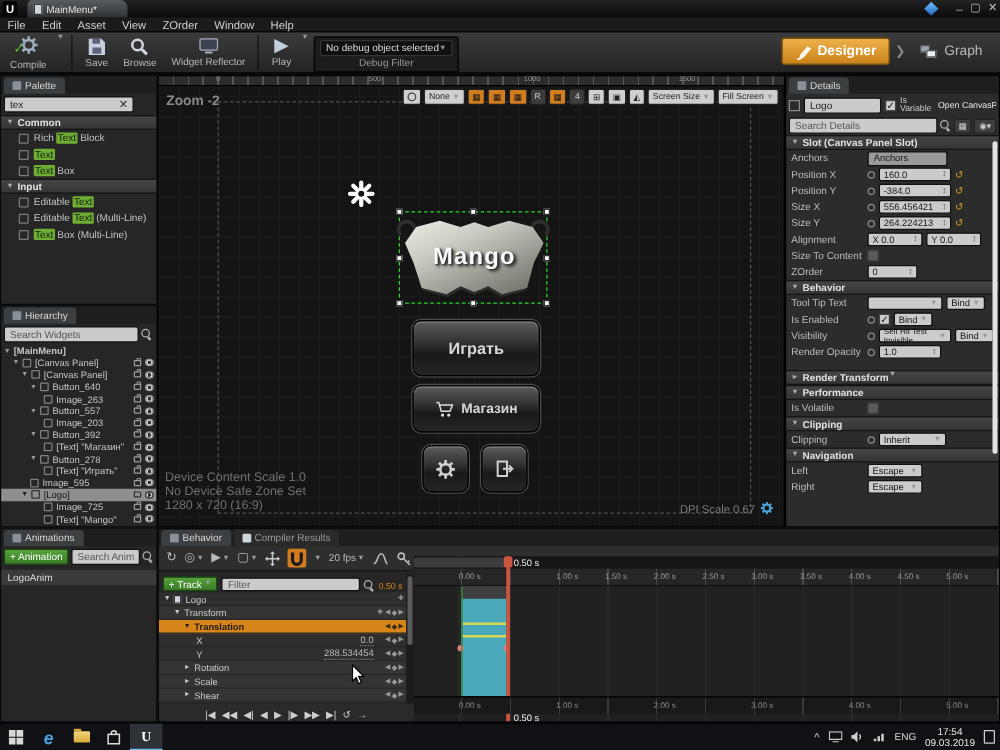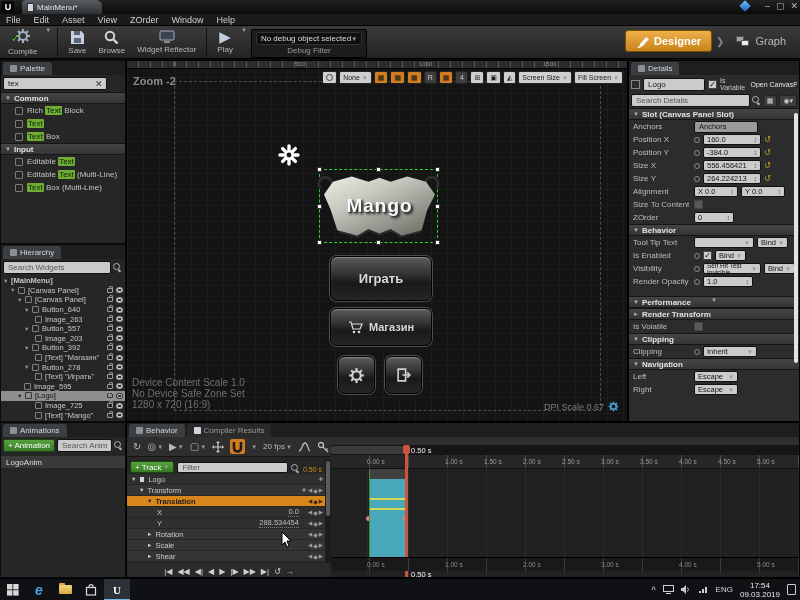--- a/index.html
+++ b/index.html
@@ -710,26 +710,26 @@
     <span class="dlabel">Render Opacity</span>
     <span class="pin"></span>
     <div class="dfield" style="width:50px">
       <span>1.0</span>
         <span class="spin">↕</span>
     </div>
   </div>
   <div style="text-align:center;height:8px"><span class="arr">▼</span></div>
 
   <div class="sechdr">
+    <span class="arr">►</span>
+    <span>Render Transform</span>
+  </div>
+  <div class="sechdr">
     <span class="arr">▼</span>
     <span>Performance</span>
-  </div>
-  <div class="sechdr">
-    <span class="arr">►</span>
-    <span>Render Transform</span>
   </div>
   <div class="drow">
     <span class="dlabel">Is Volatile</span>
     <span class="cb off"></span>
   </div>
   <div class="sechdr">
     <span class="arr">▼</span>
     <span>Clipping</span>
   </div>
   <div class="drow">

